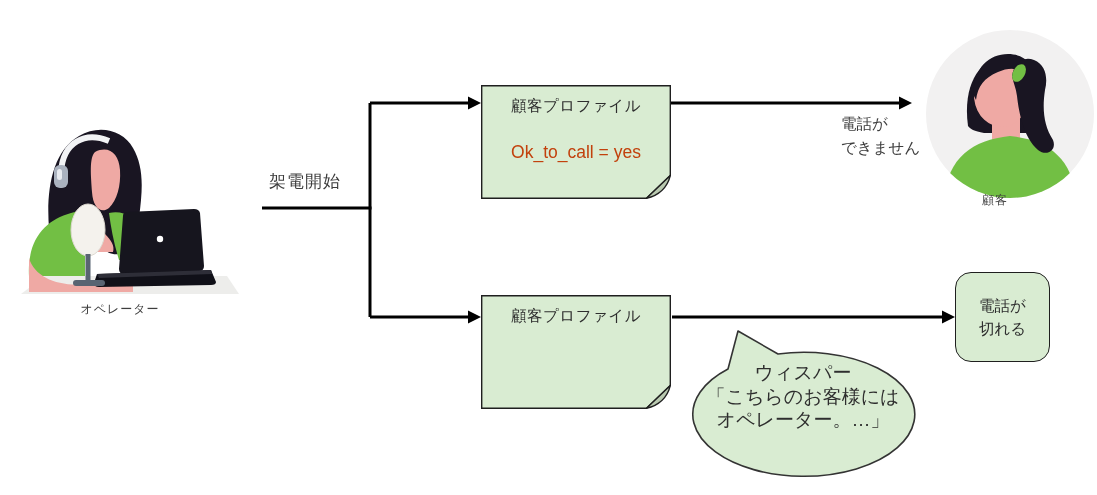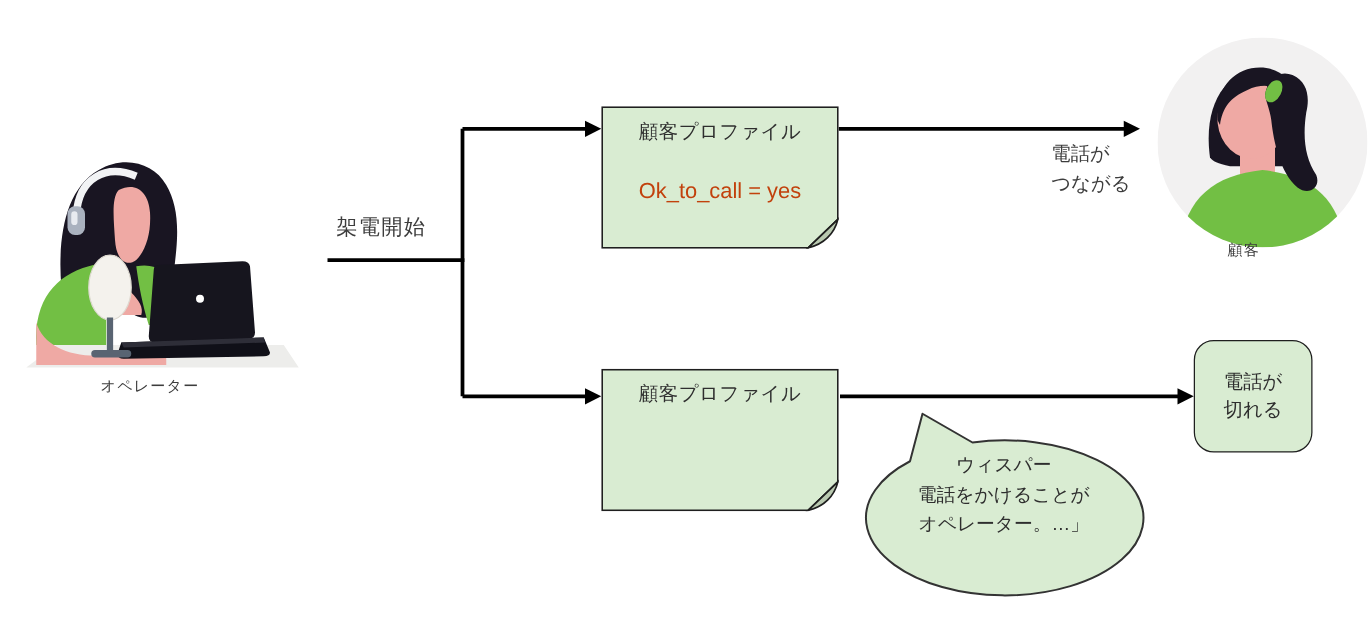--- a/index.html
+++ b/index.html
@@ -25,21 +25,21 @@
     display:flex;flex-direction:column;align-items:center;justify-content:center;
     font-size:15.5px;line-height:23px;color:#2e2e2e;box-sizing:border-box;
   }
   .lbl{position:absolute;color:#3d3d3d;}
   .lbl-call-start{left:255px;top:170px;width:100px;text-align:center;font-size:17px;letter-spacing:1px;}
   .lbl-connect{left:841px;top:112px;width:110px;font-size:15.5px;line-height:24px;}
   .lbl-customer{left:945px;top:192px;width:100px;text-align:center;font-size:12px;letter-spacing:1px;}
   .lbl-operator{left:40px;top:301px;width:160px;text-align:center;font-size:12px;letter-spacing:1px;}
   .bubble-text{
     position:absolute;left:688px;top:361px;width:230px;text-align:center;
-    font-size:15px;line-height:23.5px;color:#2e2e2e;
+    font-size:19px;line-height:23.5px;color:#2e2e2e;
   }
   .avatar-wrap{position:absolute;left:926px;top:30px;width:168px;height:168px;}
   .operator-wrap{position:absolute;left:15px;top:126px;width:225px;height:170px;}
   .bubble-wrap{position:absolute;left:686px;top:323px;width:234px;height:160px;}
   .connectors{position:absolute;left:0;top:0;width:1097px;height:495px;pointer-events:none;}
 </style>
 </head>
 <body>
 
 <div class="stage">
@@ -98,21 +98,21 @@
   <div class="note" style="left:481px;top:258px;">
     <svg width="190" height="114" viewBox="0 0 190 114">
       <path d="M0.7,0.7 H189.3 V90.5 L165.5,113.3 H0.7 Z" fill="#d9ecd2" stroke="#1f1f1f" stroke-width="1.4"></path>
       <path d="M165.5,113.3 L189.3,90.5 C186.5,102 178,110.5 165.5,113.3 Z" fill="#b9c9b0" stroke="#1f1f1f" stroke-width="1.4"></path>
     </svg>
     <div class="note-title">顧客プロファイル</div>
   </div>
 
   <div class="lbl lbl-connect">
     <div>電話が</div>
-    <div>つながる</div>
+    <div>できません</div>
   </div>
 
   <div class="avatar-wrap">
     <svg width="168" height="168" viewBox="0 0 168 168">
       <defs>
         <clipPath id="avclip">
             <circle cx="84" cy="84" r="84"></circle>
           </clipPath>
       </defs>
       <circle cx="84" cy="84" r="84" fill="#f2f1f1"></circle>
@@ -134,17 +134,17 @@
     <div>切れる</div>
   </div>
 
   <div class="bubble-wrap">
     <svg width="234" height="160" viewBox="0 0 234 160">
       <path d="M42,46 L52,8 L92,31 A111,62 0 1 1 42,46 Z" fill="#d9ecd2" stroke="#333333" stroke-width="1.6" stroke-linejoin="round"></path>
     </svg>
   </div>
   <div class="bubble-text">
     <div>ウィスパー</div>
-    <div>電話をかけることが</div>
+    <div>「こちらのお客様には</div>
     <div>オペレーター。…」</div>
   </div>
 
 </div>
 
 </body></html>

